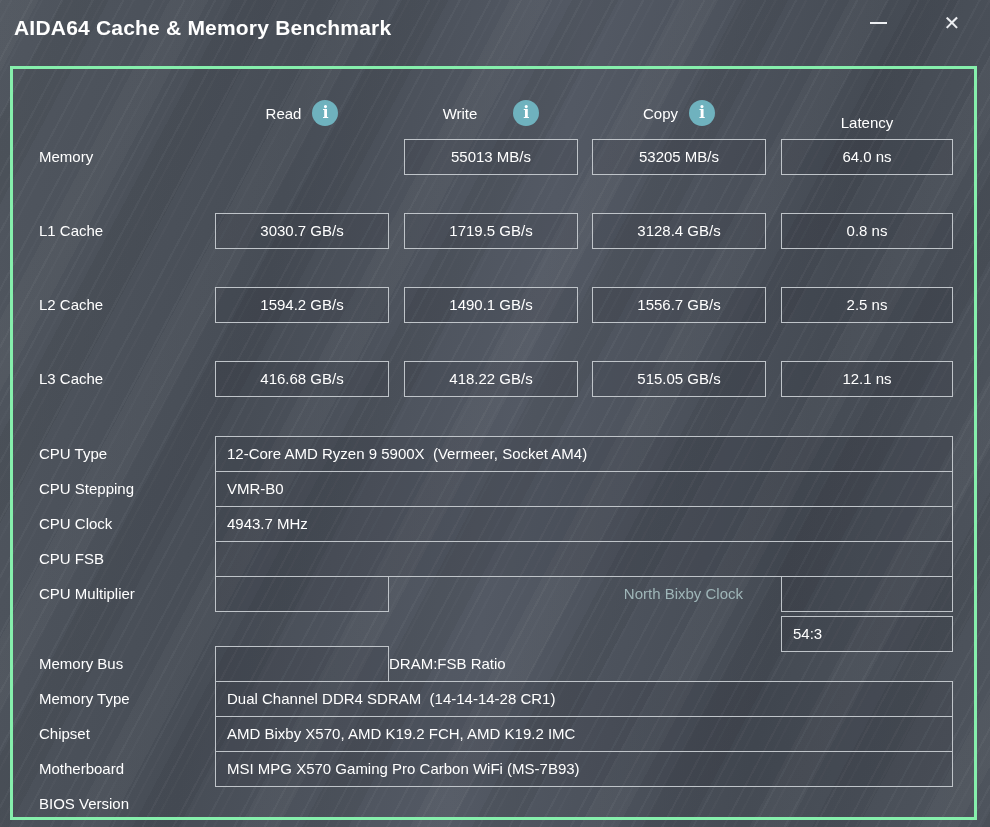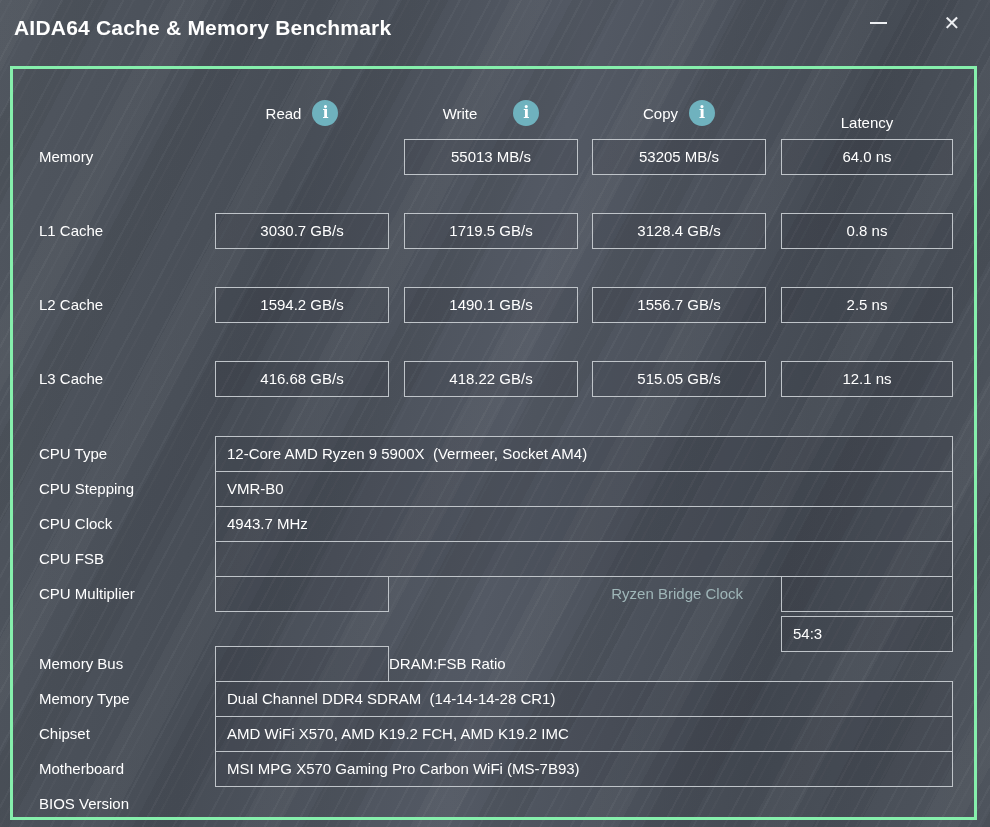--- a/index.html
+++ b/index.html
@@ -102,32 +102,32 @@
   <div class="vbox full left" style="top:402px">VMR-B0</div>
 
   <span class="rowlabel" style="top:437px">CPU Clock</span>
   <div class="vbox full left" style="top:437px">4943.7 MHz</div>
 
   <span class="rowlabel" style="top:472px">CPU FSB</span>
   <div class="vbox full left" style="top:472px"></div>
 
   <span class="rowlabel" style="top:507px">CPU Multiplier</span>
   <div class="vbox c1 left" style="top:507px"></div>
-  <span class="dimlabel" style="top:507px;left:376px;width:354px">Ryzen Bridge Clock</span>
+  <span class="dimlabel" style="top:507px;left:376px;width:354px">North Bixby Clock</span>
   <div class="vbox c4 left" style="top:507px"></div>
 
   <span class="rowlabel" style="top:577px">Memory Bus</span>
   <div class="vbox c1 left" style="top:577px"></div>
   <span class="midlabel" style="top:577px;left:376px;width:331px">DRAM:FSB Ratio</span>
   <div class="vbox c4 left" style="top:547px">54:3</div>
 
   <span class="rowlabel" style="top:612px">Memory Type</span>
   <div class="vbox full left" style="top:612px">Dual Channel DDR4 SDRAM  (14-14-14-28 CR1)</div>
 
   <span class="rowlabel" style="top:647px">Chipset</span>
-  <div class="vbox full left" style="top:647px">AMD WiFi X570, AMD K19.2 FCH, AMD K19.2 IMC</div>
+  <div class="vbox full left" style="top:647px">AMD Bixby X570, AMD K19.2 FCH, AMD K19.2 IMC</div>
 
   <span class="rowlabel" style="top:682px">Motherboard</span>
   <div class="vbox full left" style="top:682px">MSI MPG X570 Gaming Pro Carbon WiFi (MS-7B93)</div>
 
   <span class="rowlabel" style="top:717px">BIOS Version</span>
 
 </div>
 
 </body></html>

